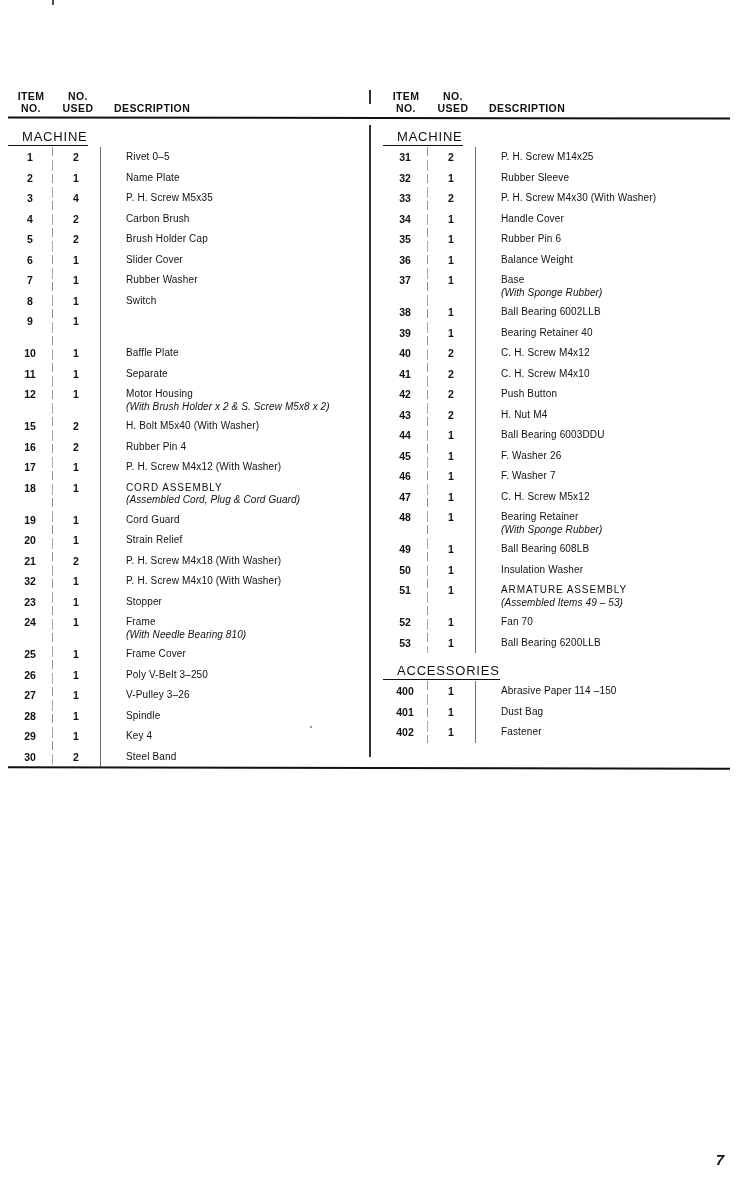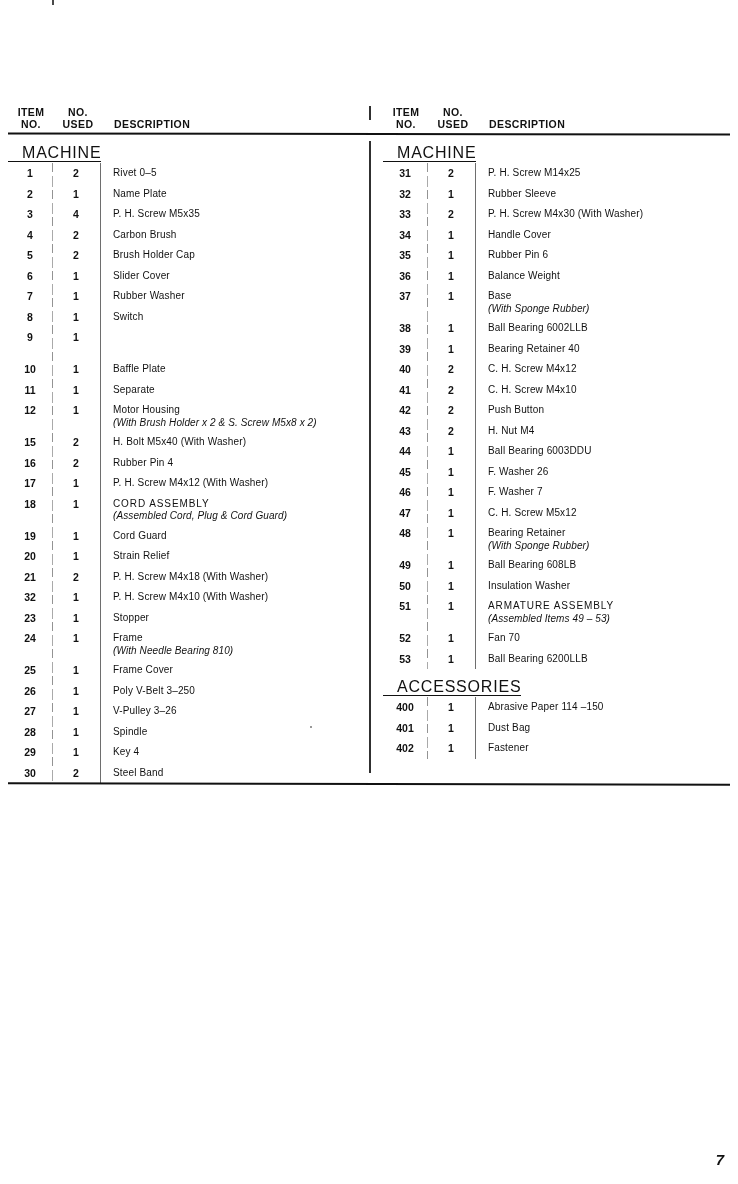--- a/index.html
+++ b/index.html
@@ -38,21 +38,21 @@
     width: 2px;
     height: 2px;
     background: #555;
     opacity: .6;
   }
 
   
   .table-wrap {
     position: absolute;
     left: 8px;
-    top: 100px;
+    top: 84px;
     width: 722px;
   }
 
   .rule-top {
     height: 0;
     border-top: 2.5px solid #111;
     margin-top: 3px;
     transform: rotate(0.08deg);
   }
   .rule-bottom {
@@ -104,21 +104,21 @@
     text-align: center;
     line-height: 12px;
   }
   .head .h-desc {
     padding-left: 12px;
     line-height: 12px;
   }
 
   
   .section-label {
-    font-size: 16px;
+    font-size: 13px;
     letter-spacing: .8px;
     padding: 12px 0 2px 14px;
     display: inline-block;
     border-bottom: 1.2px solid #111;
     margin-bottom: 4px;
     line-height: 12px;
   }
   .section-row {
     height: 28px;
   }
@@ -160,21 +160,21 @@
   }
   .row .c-used {
     width: 48px;
     text-align: center;
     font-weight: bold;
     font-size: 10.5px;
     padding-top: 4px;
     flex: 0 0 48px;
   }
   .row .c-desc {
-    padding-left: 13px;
+    padding-left: 26px;
     padding-top: 4px;
     line-height: 12.5px;
     letter-spacing: .15px;
   }
   .row.two-line { min-height: 32px; }
   .row .c-desc .sub {
     display: block;
     letter-spacing: .1px;
     font-style: italic;
   }

